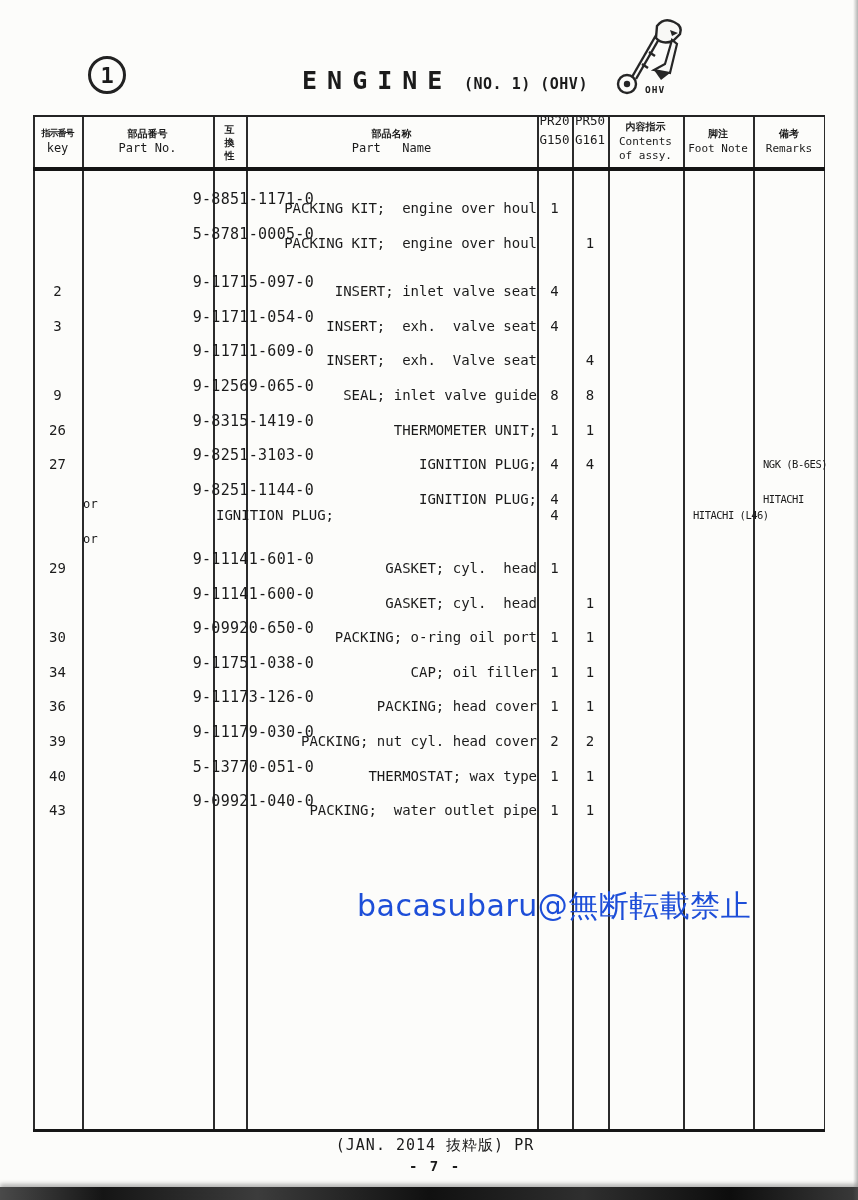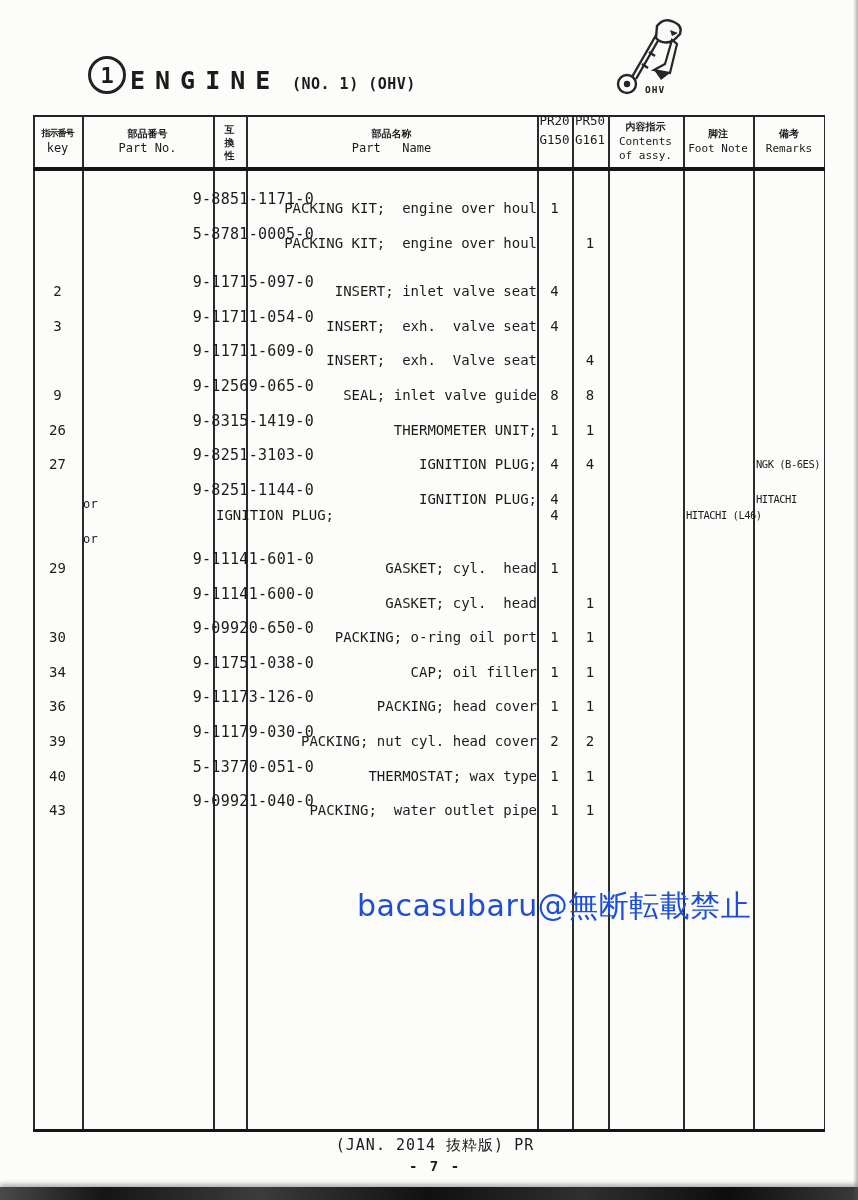--- a/index.html
+++ b/index.html
@@ -4,21 +4,21 @@
 <style>
   * { margin:0; padding:0; box-sizing:border-box; }
   html,body { width:858px; height:1200px; }
   body { font-family:"DejaVu Sans Mono", monospace; color:#1b1b1b; background:#e9e9e7; }
   .page { position:relative; width:858px; height:1200px; background:#fcfcfa; overflow:hidden; }
 
   
   .fig-circle { position:absolute; left:88px; top:56px; width:38px; height:38px;
     border:3px solid #222; border-radius:50%; text-align:center;
     font-size:22px; font-weight:bold; line-height:33px; }
-  .title-wrap { position:absolute; left:130px; top:66px; width:630px; white-space:nowrap; }
+  .title-wrap { position:absolute; left:130px; top:66px; width:630px; text-align:center; white-space:nowrap; }
   .title-main { font-size:25px; font-weight:bold; letter-spacing:10px; }
   .title-suffix { font-size:15px; font-weight:bold; letter-spacing:0.5px; margin-left:2px; }
   .ohv-art { position:absolute; left:612px; top:12px; }
 
   
   .tbl { position:absolute; left:33px; top:115px; width:792px; height:1017px;
     border-top:2px solid #232323; border-bottom:3px solid #161616;
     --cols:49px 131px 33px 291px 35px 36px 75px 70px 72px; }
   .vline { position:absolute; top:0; bottom:0; width:1.5px; background:#2b2b2b; }
   .hdr-sep { position:absolute; top:50px; left:0; right:0; height:3.5px; background:#141414; }
@@ -38,21 +38,21 @@
   
   .rows { position:absolute; top:55px; left:0; width:792px; }
   .row { display:grid; grid-template-columns:var(--cols); height:34.6px; align-items:center; }
   .row.gap { margin-top:14px; }
   .c { overflow:visible; white-space:pre; }
   .c.key { text-align:center; font-size:14px; }
   .c.partno { position:relative; text-align:center; font-size:15px; letter-spacing:0.3px;padding-left:36px; }
   .or-label { position:absolute; left:1px; bottom:-11px; font-size:12px; }
   .c.name { padding-left:3px; font-size:14px;text-align:right; }
   .c.qty { text-align:center; font-size:14px; }
-  .c.remarks { padding-left:3px; font-size:10.5px; letter-spacing:-0.5px; }
+  .c.remarks { padding-left:10px; font-size:10.5px; letter-spacing:-0.5px; }
 
   
   .watermark { position:absolute; left:357px; top:886px; z-index:5;
     font-family:"DejaVu Sans", sans-serif; font-size:30px; color:#1d4ed8;
     letter-spacing:0.5px; white-space:nowrap; }
 
   
   .footer1 { position:absolute; left:135px; top:1136px; width:600px; text-align:center;
     font-size:15px; font-weight:normal; letter-spacing:1px; }
   .footer2 { position:absolute; left:135px; top:1158px; width:600px; text-align:center;

